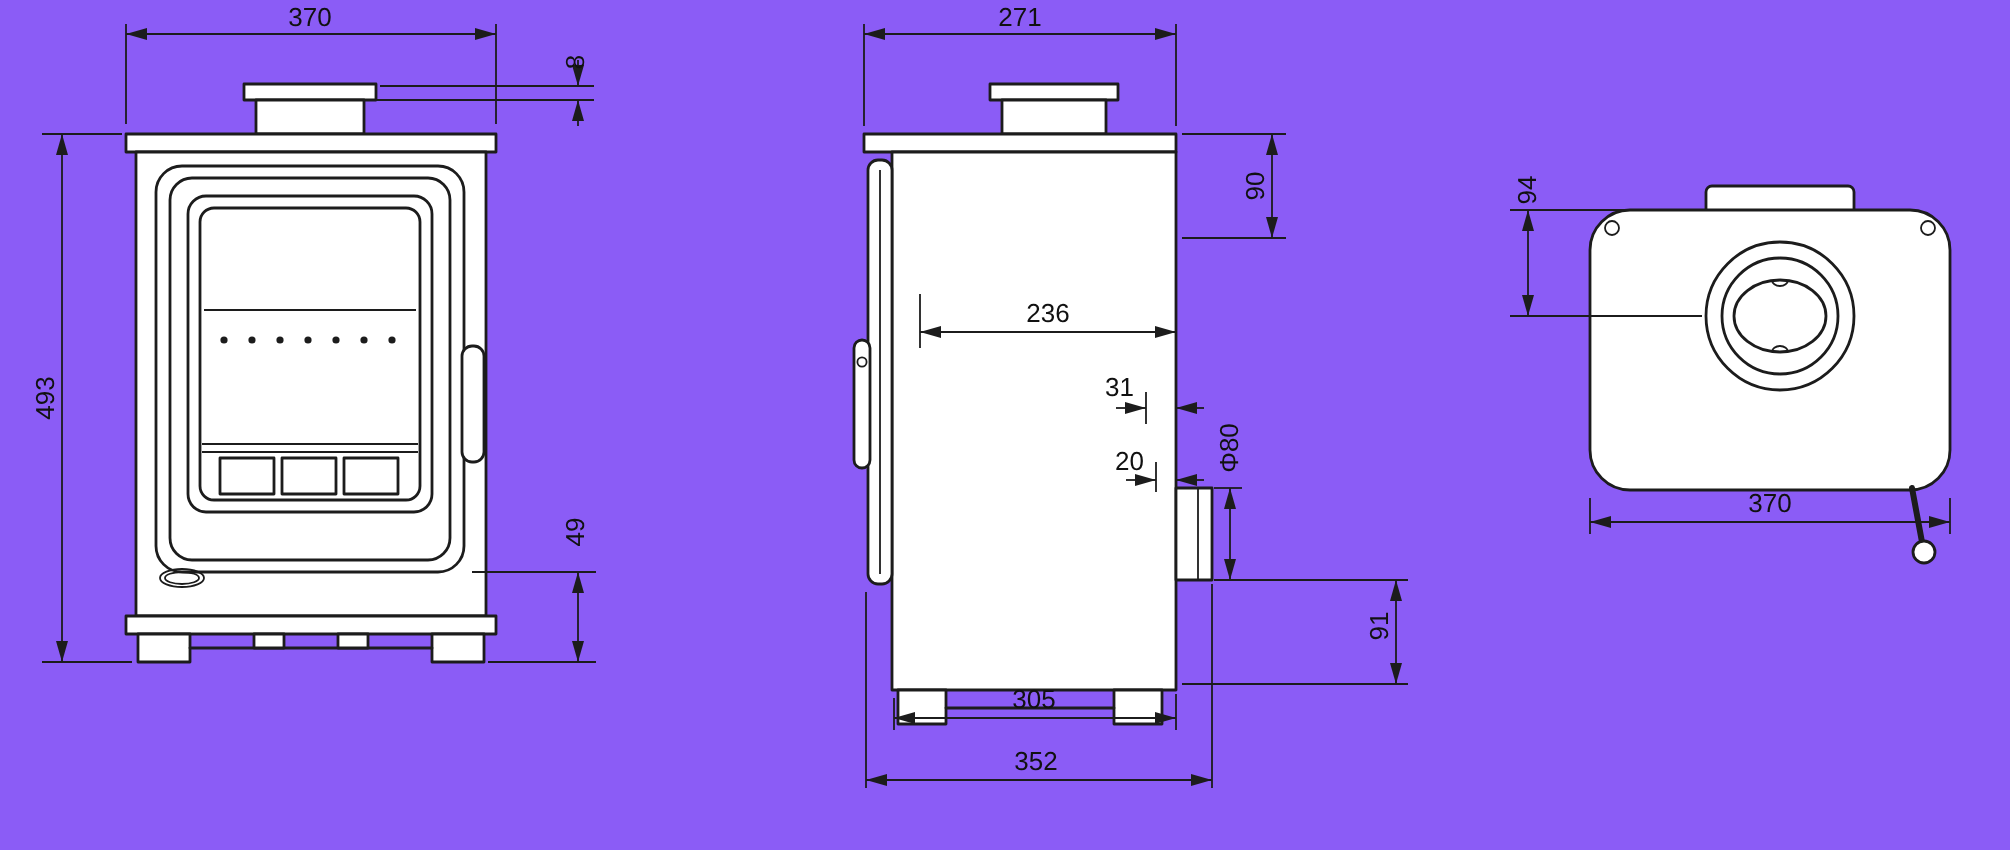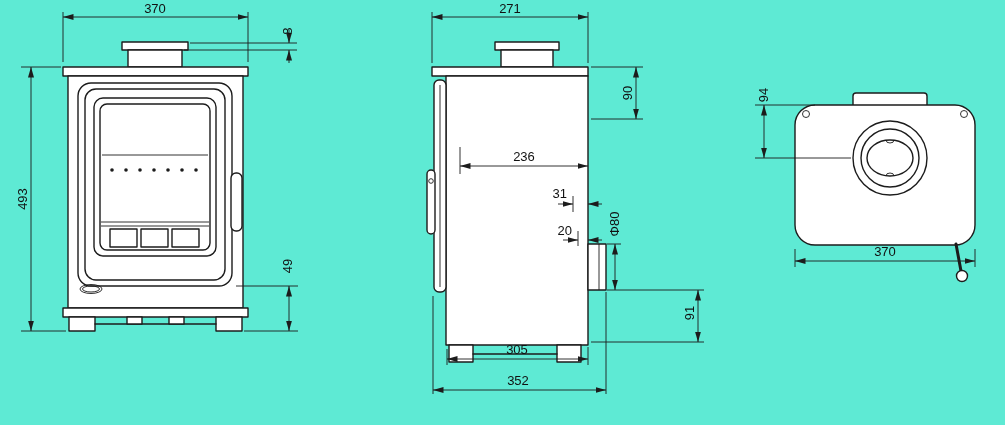--- a/index.html
+++ b/index.html
@@ -1,16 +1,16 @@
 <!DOCTYPE html>
 <html><head>
 <meta charset="utf-8">
 <style>
   html,body{margin:0;padding:0;background:#ffffff;}
-  .stage{position:relative;width:1005px;height:425px;background:#5eead4;overflow:hidden;
+  .stage{position:relative;width:1005px;height:425px;background:#8b5cf6;overflow:hidden;
          font-family:"Liberation Sans",sans-serif;}
   svg{position:absolute;left:0;top:0;}
   .ln  {stroke:#1c1c1c;stroke-width:1.4;fill:none;stroke-linejoin:round;stroke-linecap:round;}
   .lnf {stroke:#1c1c1c;stroke-width:1.4;fill:#ffffff;stroke-linejoin:round;}
   .thin{stroke:#1c1c1c;stroke-width:0.9;fill:none;}
   .dimtxt{font-family:"Liberation Sans",sans-serif;font-size:13px;fill:#111111;}
 </style>
 </head>
 <body>
 

